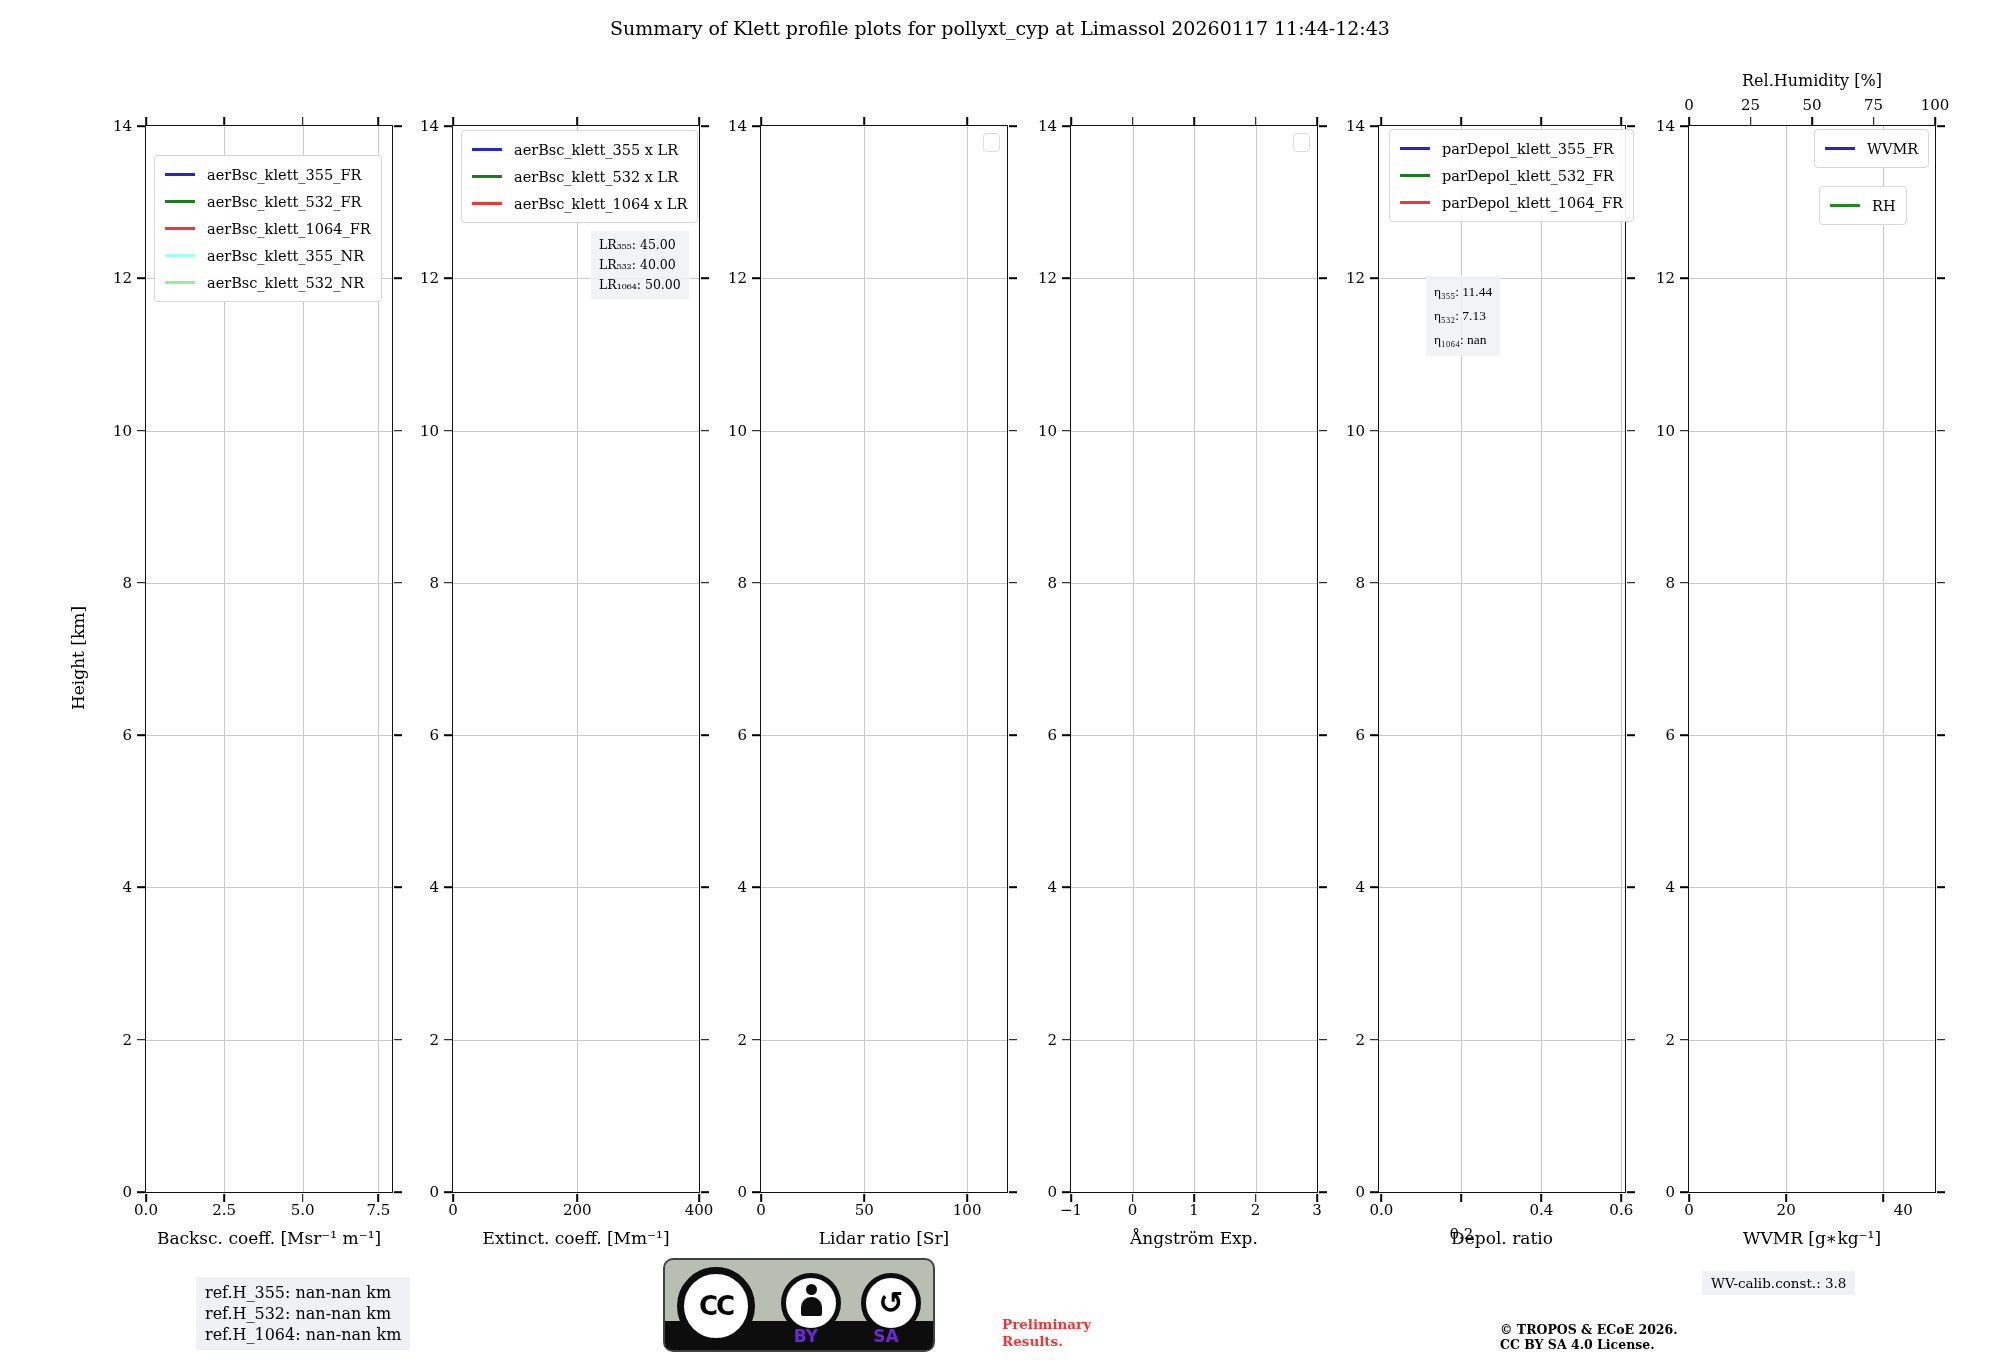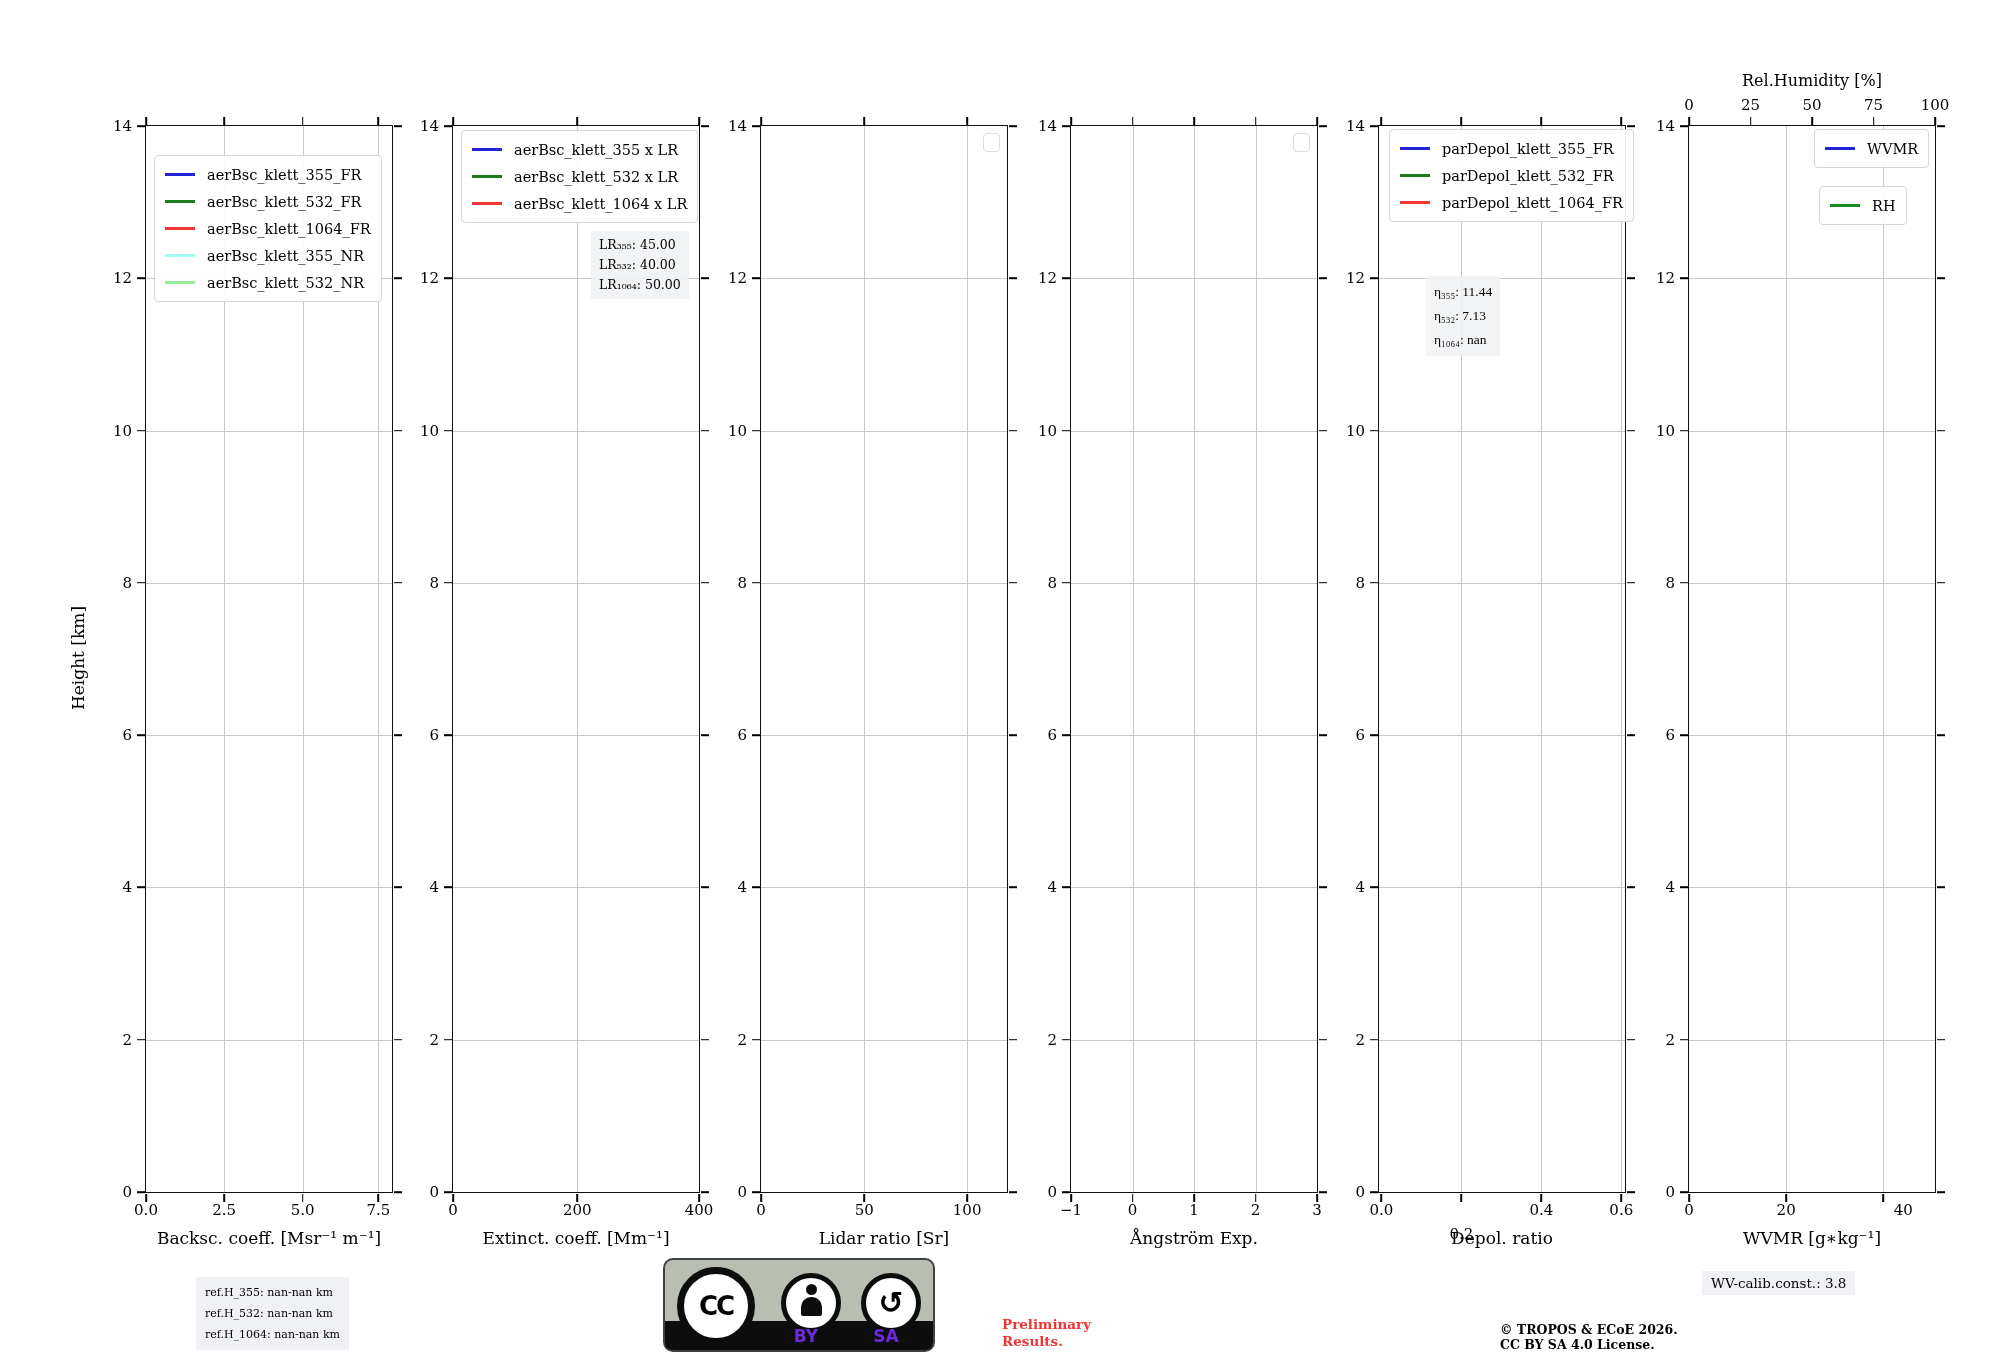--- a/index.html
+++ b/index.html
@@ -30,21 +30,21 @@
   .lrow{display:flex;align-items:center;gap:12px;height:27px;white-space:nowrap;}
   .lline{width:30px;height:2.6px;flex:none;}
   .lrow span{font-size:14.5px;}
   .emptyleg{position:absolute;top:7px;right:7px;width:15px;height:17px;
             border:1px solid #dcdcdc;border-radius:4px;background:rgba(255,255,255,.9);z-index:3;}
   .anno{position:absolute;background:rgba(240,241,244,.88);padding:4px 8px;z-index:2;}
   .anno div{white-space:nowrap;}
   .p1 .anno{font-size:12.5px;line-height:20px;}
   .p4 .anno{font-size:13.5px;line-height:24px;}
   .refbox{position:absolute;left:196px;top:1277px;background:#f0f1f4;
-          padding:5px 9px;font-size:11px;line-height:21px;}
+          padding:5px 9px;font-size:16px;line-height:21px;}
   .wvcalib{position:absolute;left:1702px;top:1271px;background:#f0f1f4;
            padding:4px 9px;font-size:13.5px;}
   .prelim{position:absolute;left:1002px;top:1316px;color:#f03434;font-weight:bold;
           font-size:13.5px;line-height:17px;}
   .copyright{position:absolute;left:1500px;top:1322px;font-weight:bold;
              font-size:12.5px;line-height:15px;}
   
   .ccbadge{position:absolute;left:663px;top:1258px;width:272px;height:94px;
            background:#b9beb3;border:2px solid #404040;border-radius:10px;box-sizing:border-box;}
   .ccband{position:absolute;left:0;right:0;bottom:0;height:29px;background:#0d0d0d;
@@ -60,20 +60,21 @@
   .personhead{width:11px;height:11px;border-radius:50%;background:#0d0d0d;margin-top:6px;}
   .personbody{width:21px;height:19px;background:#0d0d0d;border-radius:10px 10px 2px 2px;margin-top:2px;}
   .bandtxt{position:absolute;bottom:4px;width:60px;text-align:center;color:#6d28d9;
            font:bold 17px "DejaVu Sans",sans-serif;z-index:3;}
   .bandtxt.by{left:111px;} .bandtxt.sa{left:191px;}
 </style>
 </head>
 <body>
 
 <div id="figure">
+  <div class="title">Summary of Klett profile plots for pollyxt_cyp at Limassol 20260117 11:44-12:43</div>
   <div class="ylabel">Height [km]</div>
 
   <div class="panel p0">
       <div class="gh" style="top: 14.2857%;"></div>
       <div class="gh" style="top: 28.5714%;"></div>
       <div class="gh" style="top: 42.8571%;"></div>
       <div class="gh" style="top: 57.1429%;"></div>
       <div class="gh" style="top: 71.4286%;"></div>
       <div class="gh" style="top: 85.7143%;"></div>
       <div class="gv" style="left: 31.8%;"></div>

